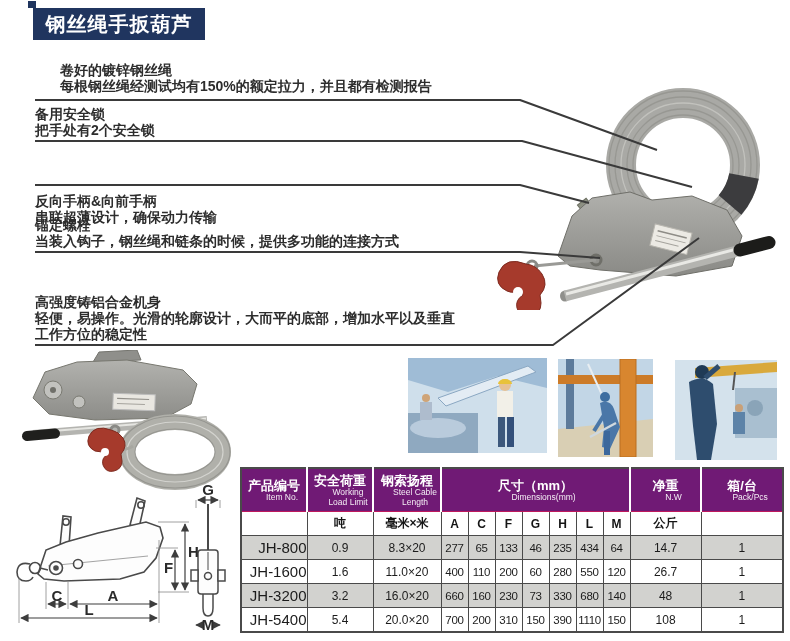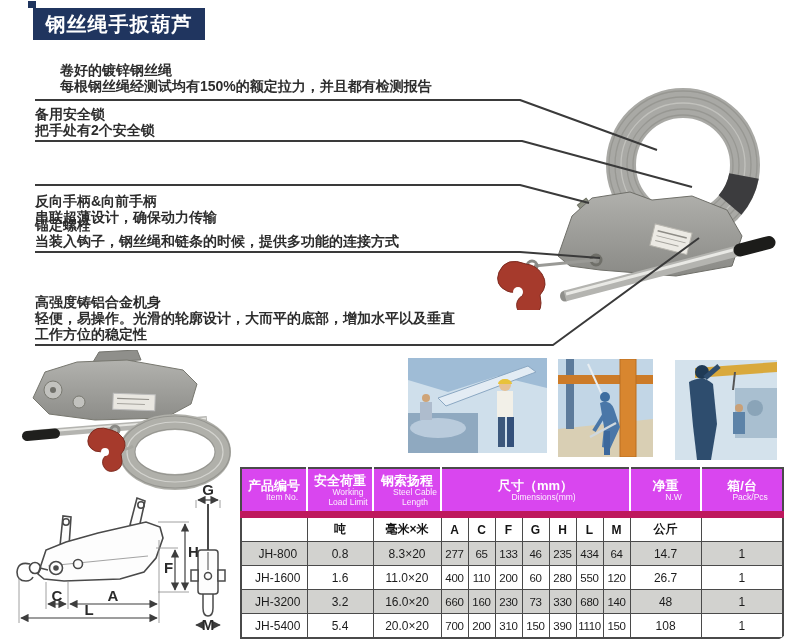--- a/index.html
+++ b/index.html
@@ -10,30 +10,30 @@
              color:#fff;font-size:20px;font-weight:700;text-align:center;line-height:32px;letter-spacing:1px;}
   .feature{position:absolute;left:35px;white-space:nowrap;color:#2d2d2d;font-weight:700;
            font-size:14px;line-height:16px;}
   #f1{top:62px;margin-left:25px;} #f2{top:106px;} #f3{top:149px;margin-top:44px;} #f4{top:217px;} #f5{top:294px;}
   .overlay-lines{position:absolute;left:0;top:0;pointer-events:none;z-index:6;}
   .photo{position:absolute;z-index:1;}
   
   .spec{position:absolute;left:240px;top:467px;width:542px;z-index:2;border-collapse:collapse;
         table-layout:fixed;border:2px solid #4a4a4a;}
   .spec th,.spec td{border:1px solid #4a4a4a;padding:0;text-align:center;overflow:hidden;}
-  .spec thead tr.hd th{background:#d946ef;height:42px;border-right:2px solid #fff;
-        border-bottom:7px solid #be185d;vertical-align:middle;}
+  .spec thead tr.hd th{background:#701a75;height:42px;border-right:2px solid #fff;
+        border-bottom:1px solid #be185d;vertical-align:middle;}
   .spec thead tr.hd th.last{border-right:1px solid #4a4a4a;}
   .zh{font-size:13px;font-weight:700;color:#fff;line-height:15px;}
   .en{font-size:8.5px;font-weight:400;color:rgba(255,255,255,.92);line-height:9.5px;padding-left:16px;}
   .spec tr.units td{height:23px;font-size:12px;font-weight:700;color:#141414;background:#fff;}
   .spec tbody td{height:23px;font-size:12px;font-weight:500;color:#1c1c1c;background:#fff;}
   .spec tbody tr.g td{background:#d2d2cf;}
   .spec td.dim{font-size:11.5px;letter-spacing:-0.3px;}
-  .spec td.item{text-align:center;padding-left:7px;font-size:12px;}
+  .spec td.item{text-align:right;padding-left:7px;font-size:15px;}
   svg text.dimlab{font-family:"Liberation Sans","DejaVu Sans",sans-serif;font-size:15px;font-weight:700;fill:#2b2b2b;}
 </style>
 </head>
 <body>
 
 <div id="canvas">
 
   <div class="corner-mark"></div>
   <div class="title-box">钢丝绳手扳葫芦</div>
 
@@ -308,21 +308,21 @@
         <td>H</td>
         <td>L</td>
         <td>M</td>
         <td>公斤</td>
         <td></td>
       </tr>
     </thead>
     <tbody>
       <tr class="g">
         <td class="item">JH-800</td>
-        <td>0.8</td>
+        <td>0.9</td>
         <td>8.3×20</td>
         <td class="dim">277</td>
         <td class="dim">65</td>
         <td class="dim">133</td>
         <td class="dim">46</td>
         <td class="dim">235</td>
         <td class="dim">434</td>
         <td class="dim">64</td>
         <td>14.7</td>
         <td>1</td>

